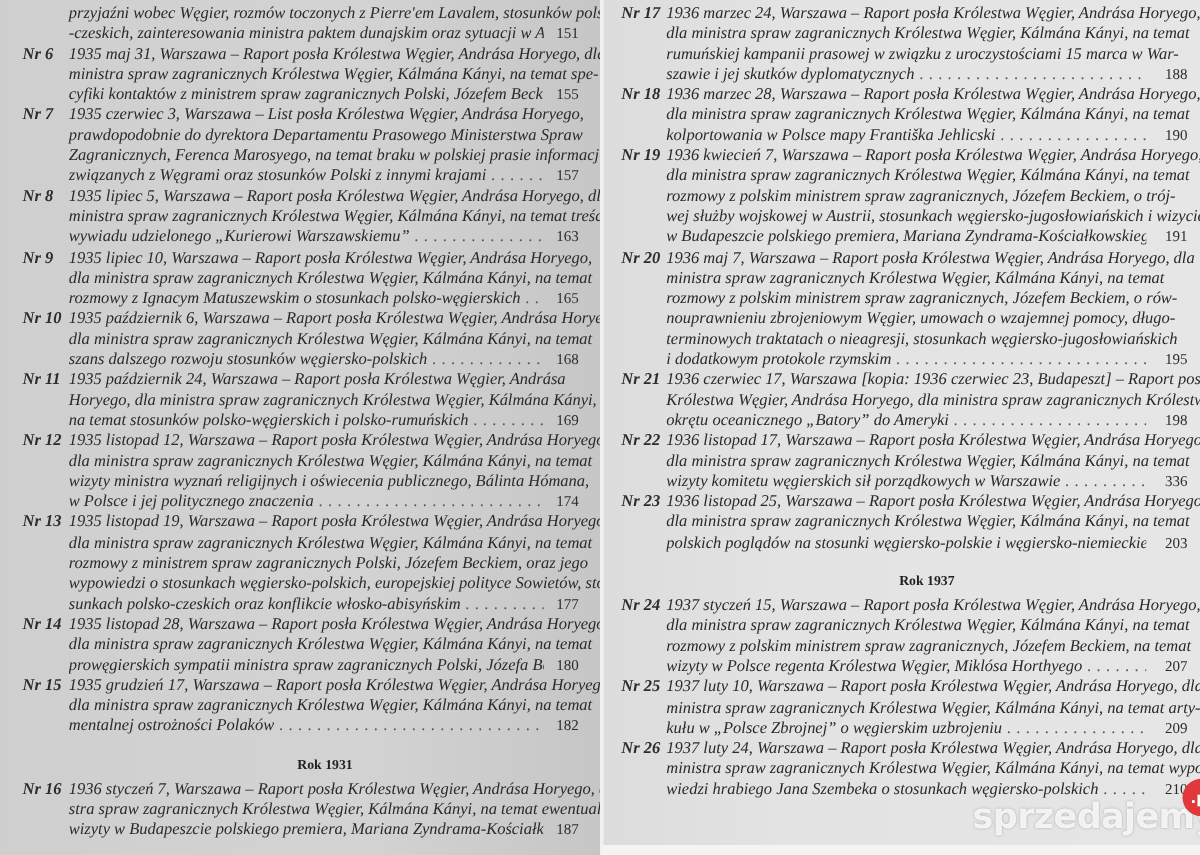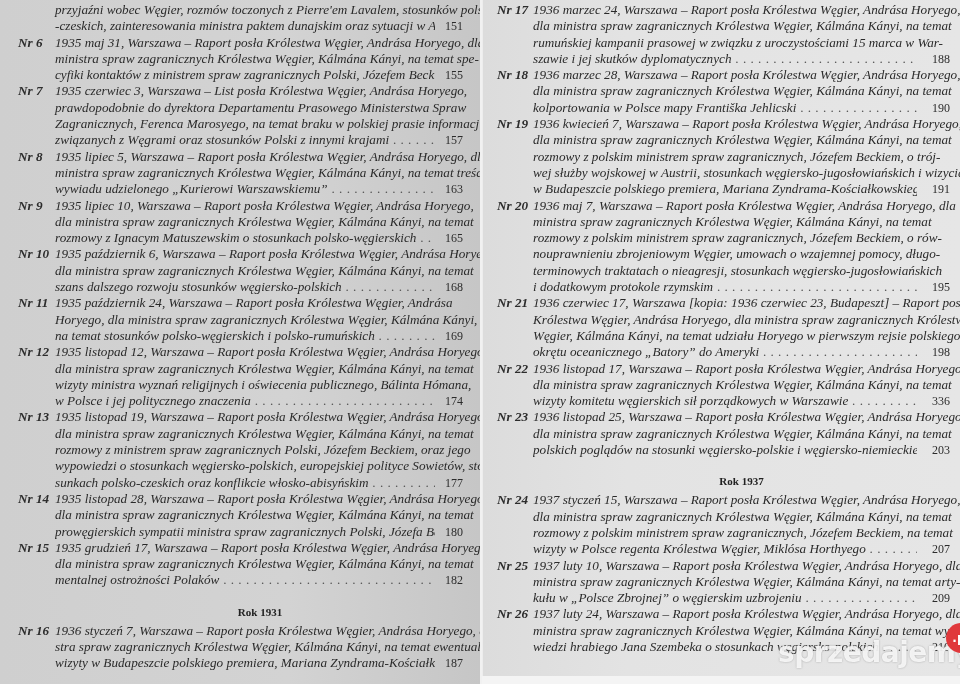--- a/index.html
+++ b/index.html
@@ -248,21 +248,20 @@
             <span class="line">terminowych traktatach o nieagresji, stosunkach węgiersko-jugosłowiańskich</span>
             <span class="line dotline dots">i dodatkowym protokole rzymskim</span>
           </span>
     <span class="pg">195</span>
   </div>
         <div class="entry">
     <span class="nr">Nr 21</span>
     <span class="txt">
             <span class="line">1936 czerwiec 17, Warszawa [kopia: 1936 czerwiec 23, Budapeszt] – Raport posła</span>
             <span class="line">Królestwa Węgier, Andrása Horyego, dla ministra spraw zagranicznych Królestwa</span>
-            <span class="line">Węgier, Kálmána Kányi, na temat udziału Horyego w pierwszym rejsie polskiego</span>
             <span class="line dotline dots">okrętu oceanicznego „Batory” do Ameryki</span>
           </span>
     <span class="pg">198</span>
   </div>
         <div class="entry">
     <span class="nr">Nr 22</span>
     <span class="txt">
             <span class="line">1936 listopad 17, Warszawa – Raport posła Królestwa Węgier, Andrása Horyego,</span>
             <span class="line">dla ministra spraw zagranicznych Królestwa Węgier, Kálmána Kányi, na temat</span>
             <span class="line dotline dots">wizyty komitetu węgierskich sił porządkowych w Warszawie</span>

